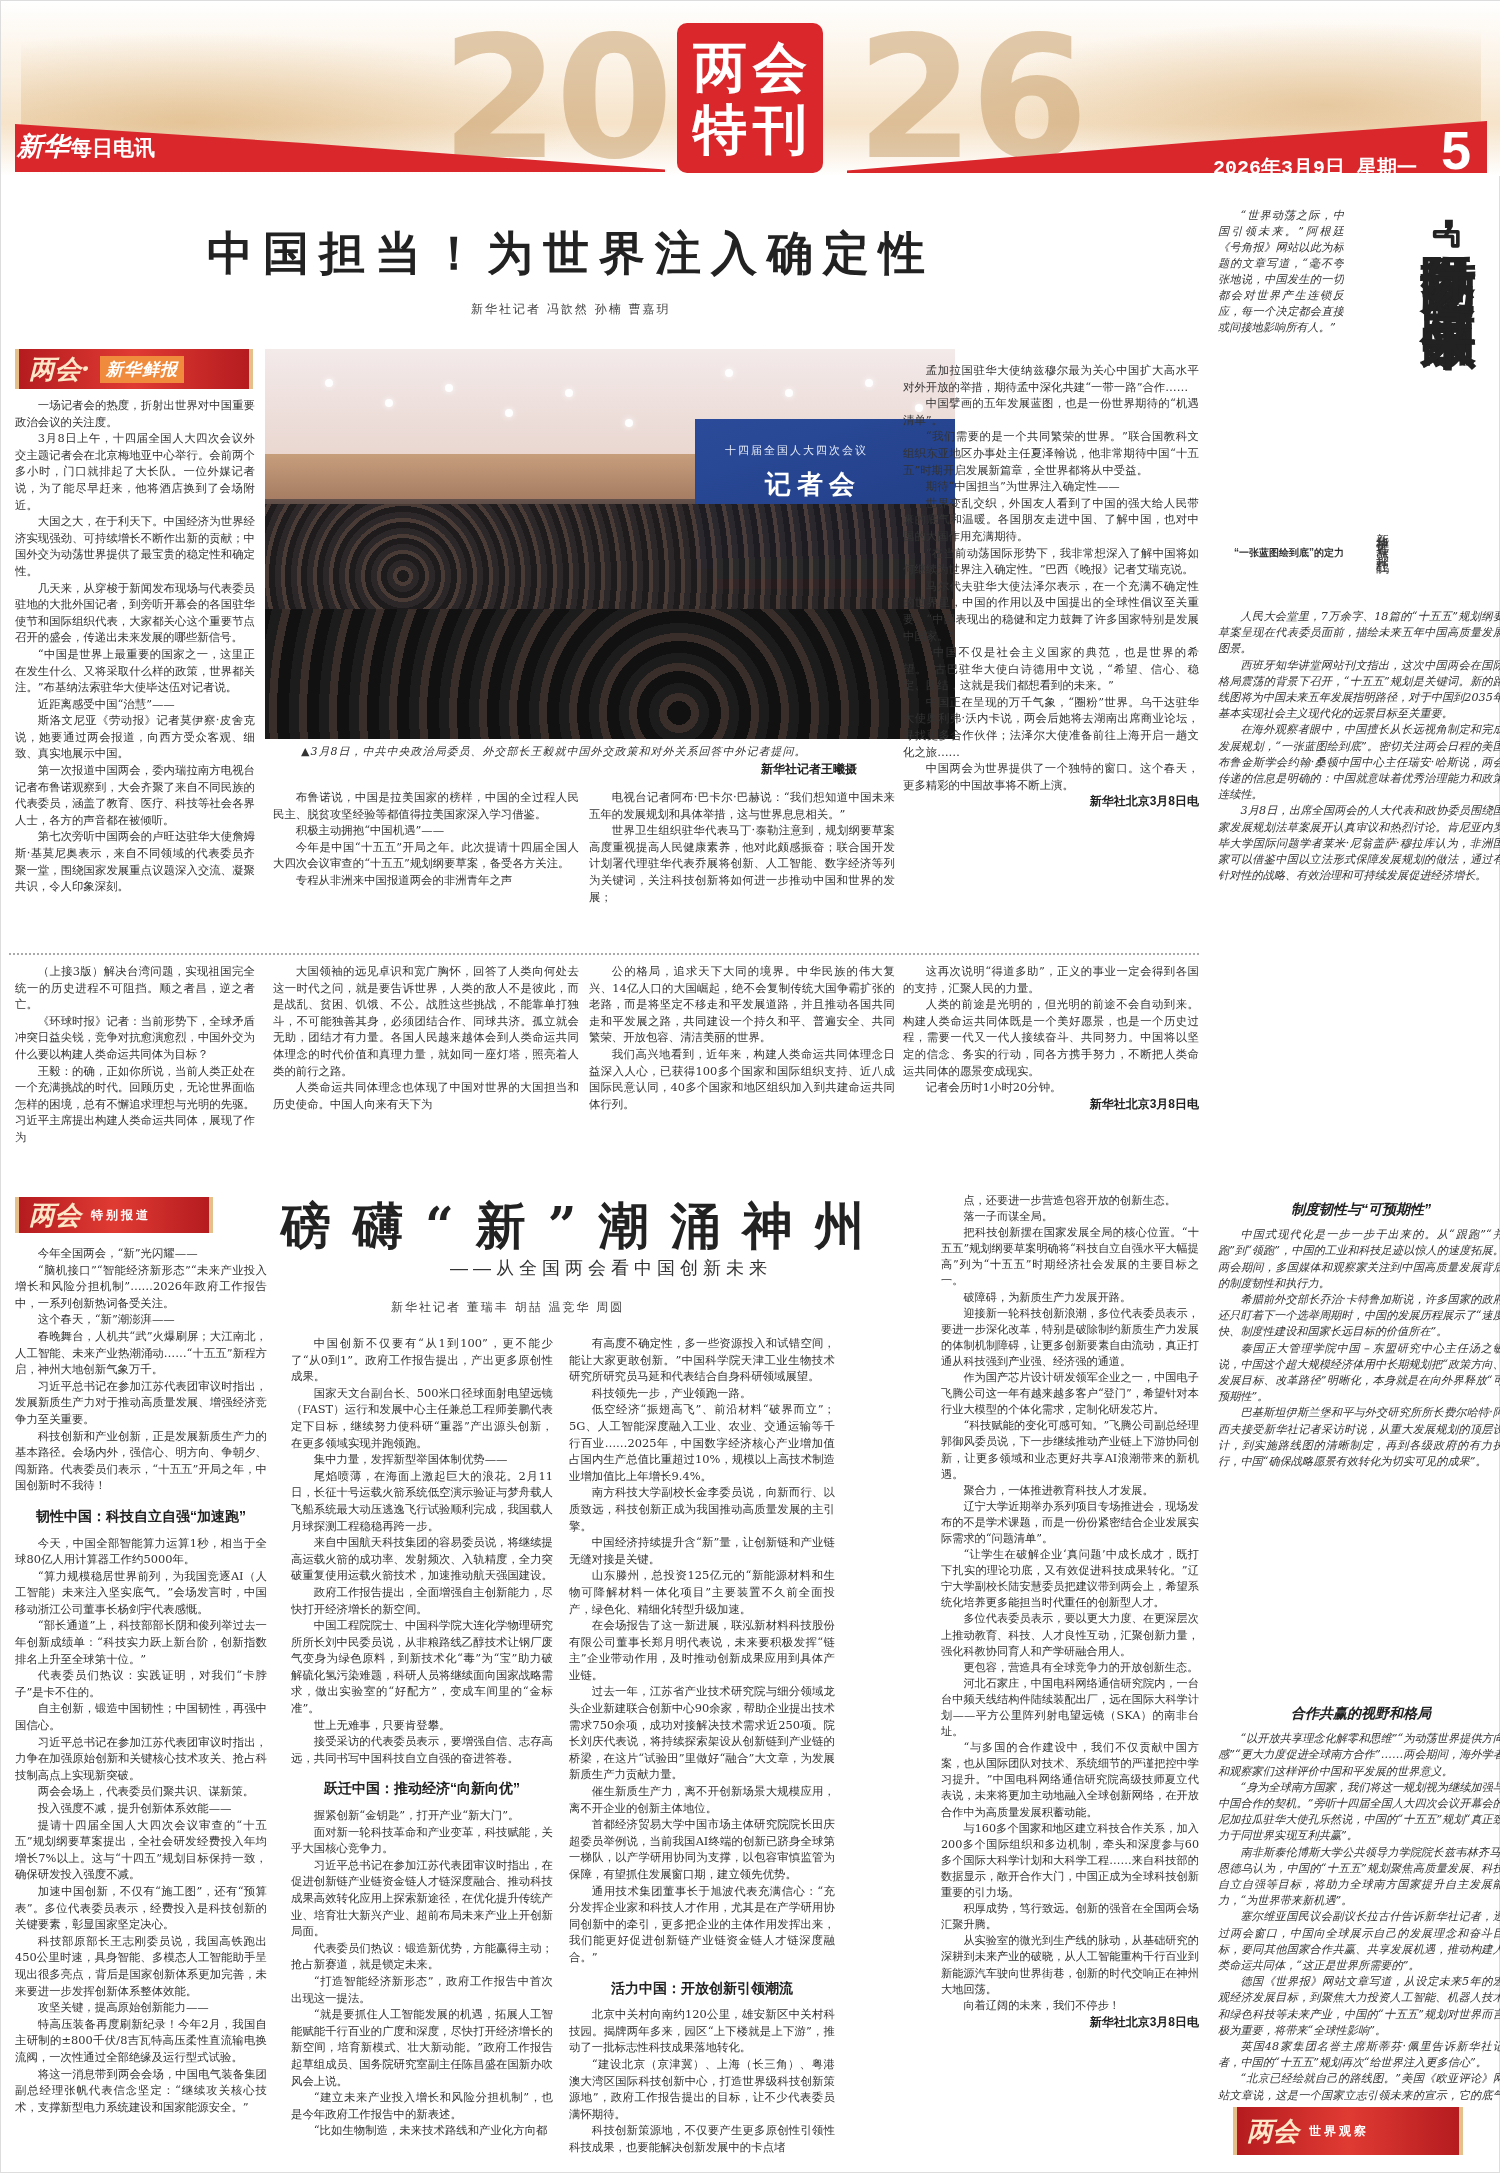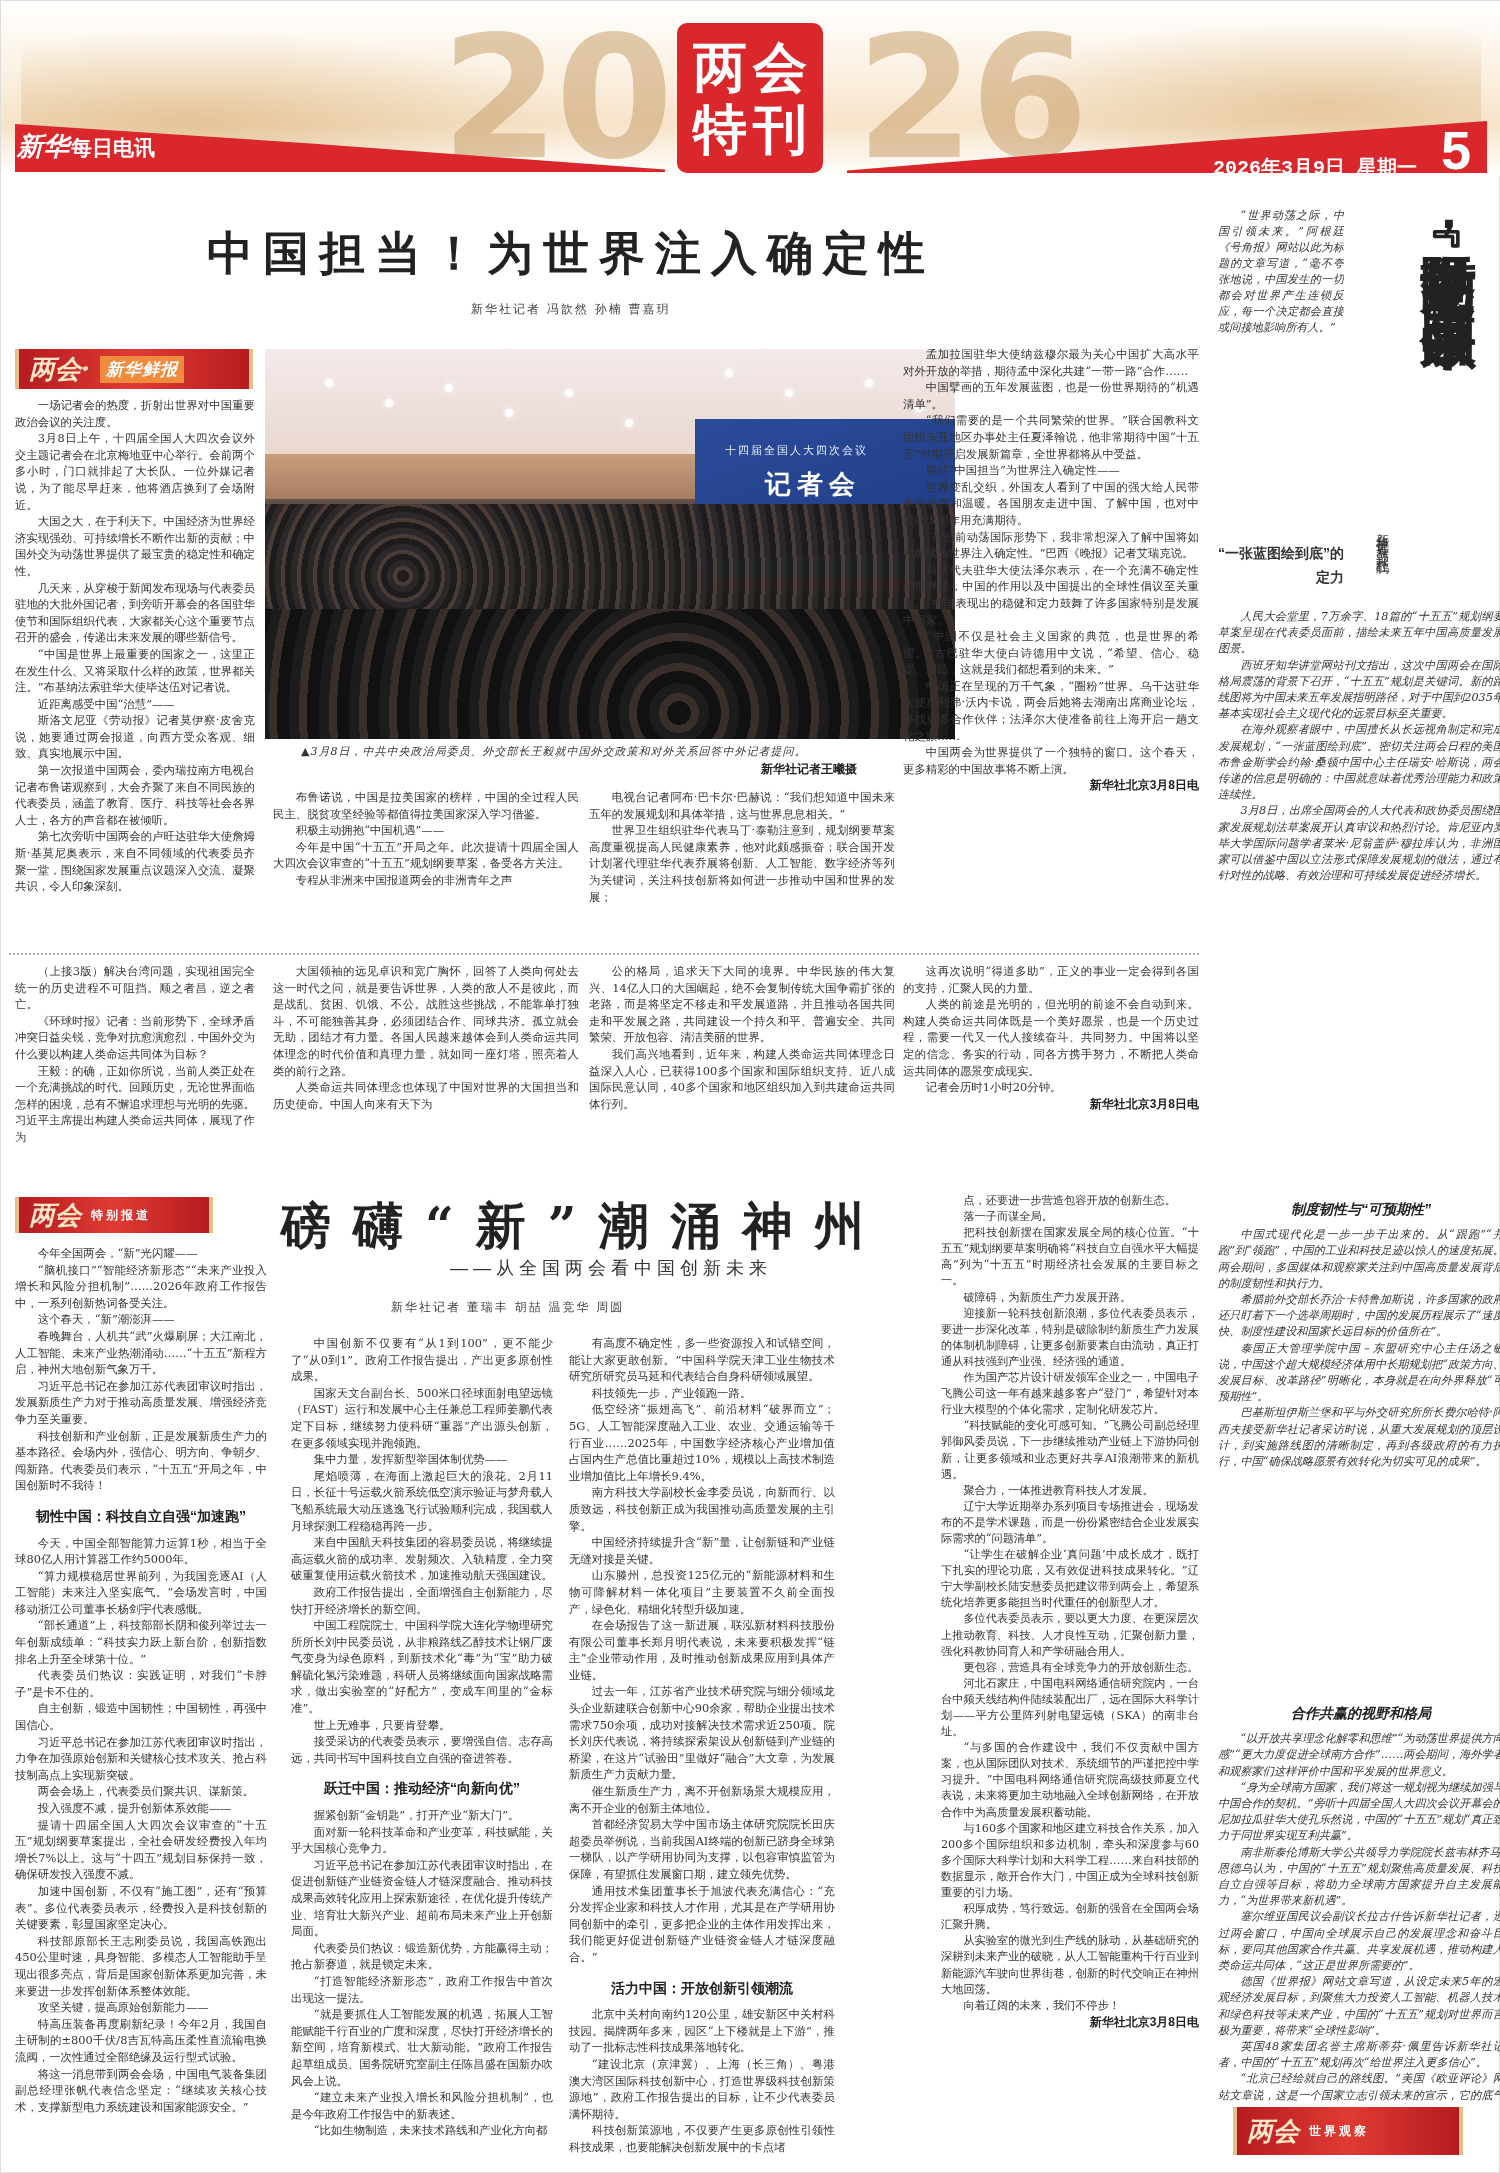--- a/index.html
+++ b/index.html
@@ -140,21 +140,21 @@
   <div class="col" id="a1c2" style="left:272px;top:788px;width:306px;height:120px">
       <p>布鲁诺说，中国是拉美国家的榜样，中国的全过程人民民主、脱贫攻坚经验等都值得拉美国家深入学习借鉴。</p>
       <p>积极主动拥抱“中国机遇”——</p>
       <p>今年是中国“十五五”开局之年。此次提请十四届全国人大四次会议审查的“十五五”规划纲要草案，备受各方关注。</p>
       <p>专程从非洲来中国报道两会的非洲青年之声</p>
     </div>
   <div class="col" id="a1c3" style="left:588px;top:788px;width:306px;height:120px">
       <p>电视台记者阿布·巴卡尔·巴赫说：“我们想知道中国未来五年的发展规划和具体举措，这与世界息息相关。”</p>
       <p>世界卫生组织驻华代表马丁·泰勒注意到，规划纲要草案高度重视提高人民健康素养，他对此颇感振奋；联合国开发计划署代理驻华代表乔展将创新、人工智能、数字经济等列为关键词，关注科技创新将如何进一步推动中国和世界的发展；</p>
     </div>
-  <div class="col" id="a1c4" style="left:902px;top:345px;width:296px;height:580px">
+  <div class="col" id="a1c4" style="left:902px;top:361px;width:296px;height:580px">
       <p>孟加拉国驻华大使纳兹穆尔最为关心中国扩大高水平对外开放的举措，期待孟中深化共建“一带一路”合作……</p>
       <p>中国擘画的五年发展蓝图，也是一份世界期待的“机遇清单”。</p>
       <p>“我们需要的是一个共同繁荣的世界。”联合国教科文组织东亚地区办事处主任夏泽翰说，他非常期待中国“十五五”时期开启发展新篇章，全世界都将从中受益。</p>
       <p>期待“中国担当”为世界注入确定性——</p>
       <p>世界变乱交织，外国友人看到了中国的强大给人民带来的底气和温暖。各国朋友走进中国、了解中国，也对中国的大国作用充满期待。</p>
       <p>“在当前动荡国际形势下，我非常想深入了解中国将如何继续为世界注入确定性。”巴西《晚报》记者艾瑞克说。</p>
       <p>马尔代夫驻华大使法泽尔表示，在一个充满不确定性的世界里，中国的作用以及中国提出的全球性倡议至关重要。“中国表现出的稳健和定力鼓舞了许多国家特别是发展中国家。”</p>
       <p>“中国不仅是社会主义国家的典范，也是世界的希望。”古巴驻华大使白诗德用中文说，“希望、信心、稳定、团结，这就是我们都想看到的未来。”</p>
       <p>中国正在呈现的万千气象，“圈粉”世界。乌干达驻华大使奥利弗·沃内卡说，两会后她将去湖南出席商业论坛，寻找更多合作伙伴；法泽尔大使准备前往上海开启一趟文化之旅……</p>
       <p>中国两会为世界提供了一个独特的窗口。这个春天，更多精彩的中国故事将不断上演。</p>
@@ -181,21 +181,21 @@
       <p>人类的前途是光明的，但光明的前途不会自动到来。构建人类命运共同体既是一个美好愿景，也是一个历史过程，需要一代又一代人接续奋斗、共同努力。中国将以坚定的信念、务实的行动，同各方携手努力，不断把人类命运共同体的愿景变成现实。</p>
       <p>记者会历时1小时20分钟。</p>
       <p class="sig">新华社北京3月8日电</p>
     </div>
 
   <div class="col k" id="sbi" style="left:1217px;top:207px;width:126px;height:328px;font-size:11.2px;line-height:16px">
       <p>“世界动荡之际，中国引领未来。”阿根廷《号角报》网站以此为标题的文章写道，“毫不夸张地说，中国发生的一切都会对世界产生连锁反应，每一个决定都会直接或间接地影响所有人。”</p>
     </div>
   <div class="vby">新华社记者  韩梁  杜鹃</div>
   <div class="vtitle">『世界动荡之际，中国引领未来』</div>
-  <div class="col" style="left:1217px;top:540px;width:126px;height:56px;font-family:'Liberation Sans',sans-serif;font-weight:bold;font-size:14px;line-height:24px;text-align:right">“一张蓝图绘到底”的定力</div>
+  <div class="col" style="left:1217px;top:540px;width:126px;height:56px;font-family:'Liberation Sans',sans-serif;font-weight:bold;font-size:10px;line-height:24px;text-align:right">“一张蓝图绘到底”的定力</div>
   <div class="col k" id="sbs1" style="left:1217px;top:608px;width:286px;height:560px;font-size:11.2px;line-height:16.2px">
       <p>人民大会堂里，7万余字、18篇的“十五五”规划纲要草案呈现在代表委员面前，描绘未来五年中国高质量发展图景。</p>
       <p>西班牙知华讲堂网站刊文指出，这次中国两会在国际格局震荡的背景下召开，“十五五”规划是关键词。新的路线图将为中国未来五年发展指明路径，对于中国到2035年基本实现社会主义现代化的远景目标至关重要。</p>
       <p>在海外观察者眼中，中国擅长从长远视角制定和完成发展规划，“一张蓝图绘到底”。密切关注两会日程的美国布鲁金斯学会约翰·桑顿中国中心主任瑞安·哈斯说，两会传递的信息是明确的：中国就意味着优秀治理能力和政策连续性。</p>
       <p>3月8日，出席全国两会的人大代表和政协委员围绕国家发展规划法草案展开认真审议和热烈讨论。肯尼亚内罗毕大学国际问题学者莱米·尼翁盖萨·穆拉库认为，非洲国家可以借鉴中国以立法形式保障发展规划的做法，通过有针对性的战略、有效治理和可持续发展促进经济增长。</p>
     </div>
   <div class="col k" id="sbs2" style="left:1217px;top:1186px;width:286px;height:500px;font-size:11.2px;line-height:16.2px">
       <div class="sub">制度韧性与“可预期性”</div>
       <p>中国式现代化是一步一步干出来的。从“跟跑”“并跑”到“领跑”，中国的工业和科技足迹以惊人的速度拓展。两会期间，多国媒体和观察家关注到中国高质量发展背后的制度韧性和执行力。</p>
       <p>希腊前外交部长乔治·卡特鲁加斯说，许多国家的政府还只盯着下一个选举周期时，中国的发展历程展示了“速度快、制度性建设和国家长远目标的价值所在”。</p>

